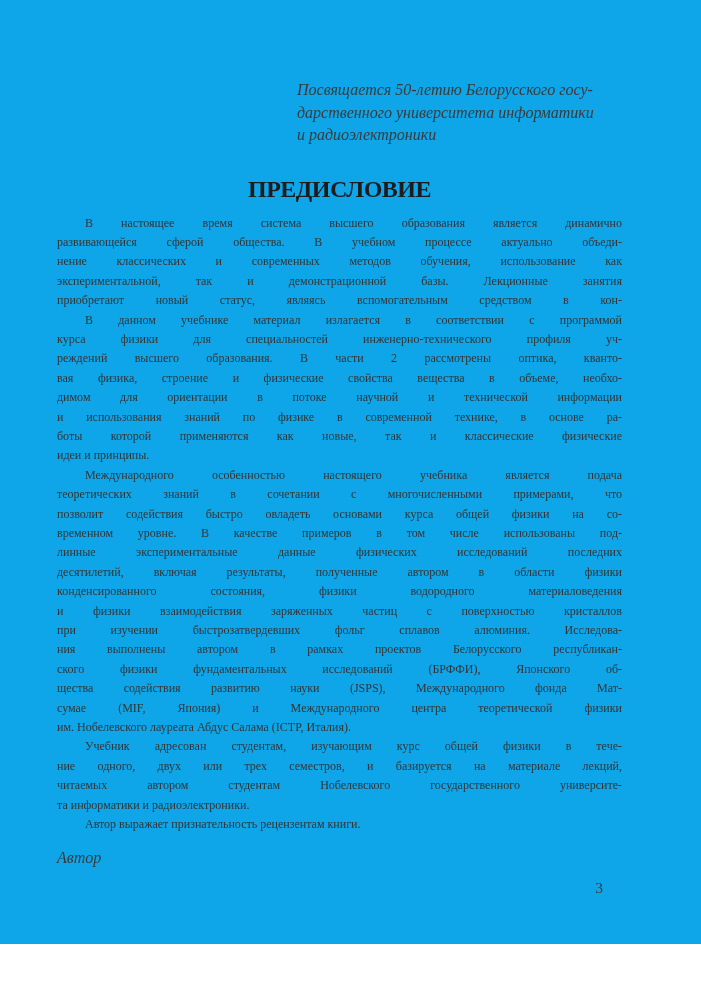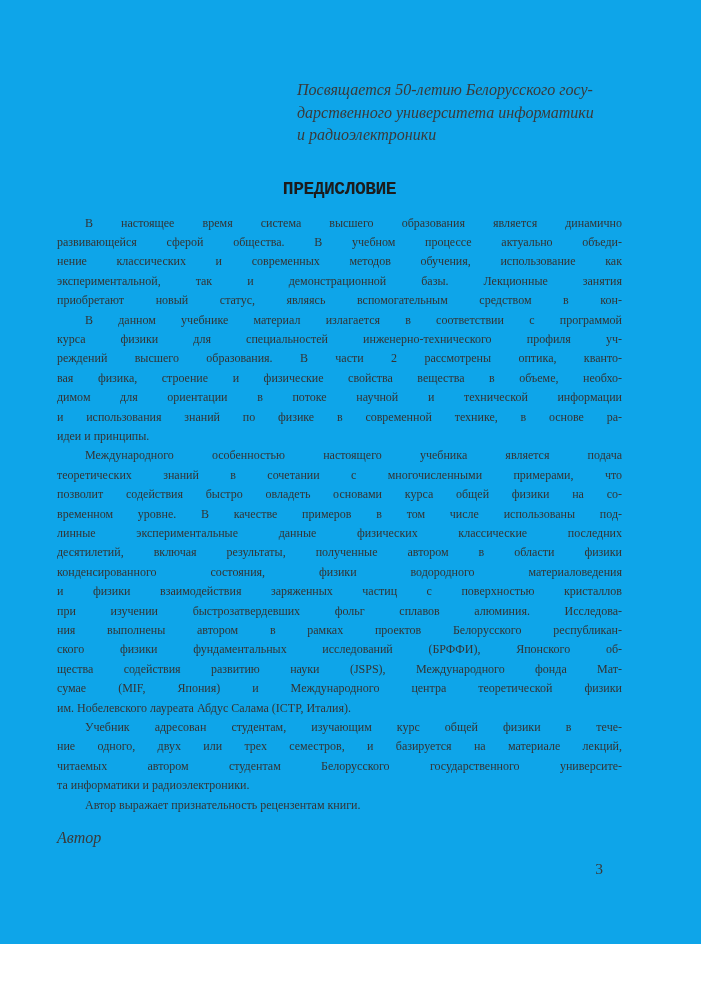--- a/index.html
+++ b/index.html
@@ -29,23 +29,23 @@
     font-style: italic;
     font-size: 16px;
     line-height: 22.5px;
     text-align: left;
     color: #3a3a3a;
   }
   
   .title {
     margin-top: 30px;
     text-align: center;
-    font-family: Liberation Mono, monospace;
+    font-family: Liberation Serif, serif;
     font-weight: 700;
-    font-size: 18px;
+    font-size: 24px;
     line-height: 25px;
     letter-spacing: -0.5px;
     color: #1c1c1c;
   }
   
   .bodytext {
     margin-top: 12px;
     font-size: 12px;
     line-height: 19.4px;
   }
@@ -101,44 +101,45 @@
         <div class="line">приобретают новый статус, являясь вспомогательным средством в кон-</div>
       </div>
 
       <div class="para">
         <div class="line first">В данном учебнике материал излагается в соответствии с программой</div>
         <div class="line">курса физики для специальностей инженерно-технического профиля уч-</div>
         <div class="line">реждений высшего образования. В части 2 рассмотрены оптика, кванто-</div>
         <div class="line">вая физика, строение и физические свойства вещества в объеме, необхо-</div>
         <div class="line">димом для ориентации в потоке научной и технической информации</div>
         <div class="line">и использования знаний по физике в современной технике, в основе ра-</div>
+        <div class="line">боты которой применяются как новые, так и классические физические</div>
         <div class="line last">идеи и принципы.</div>
       </div>
 
       <div class="para">
         <div class="line first">Международного особенностью настоящего учебника является подача</div>
         <div class="line">теоретических знаний в сочетании с многочисленными примерами, что</div>
         <div class="line">позволит содействия быстро овладеть основами курса общей физики на со-</div>
         <div class="line">временном уровне. В качестве примеров в том числе использованы под-</div>
-        <div class="line">линные экспериментальные данные физических классические последних</div>
+        <div class="line">линные экспериментальные данные физических исследований последних</div>
         <div class="line">десятилетий, включая результаты, полученные автором в области физики</div>
         <div class="line">конденсированного состояния, физики водородного материаловедения</div>
         <div class="line">и физики взаимодействия заряженных частиц с поверхностью кристаллов</div>
         <div class="line">при изучении быстрозатвердевших фольг сплавов алюминия. Исследова-</div>
         <div class="line">ния выполнены автором в рамках проектов Белорусского республикан-</div>
         <div class="line">ского физики фундаментальных исследований (БРФФИ), Японского об-</div>
         <div class="line">щества содействия развитию науки (JSPS), Международного фонда Мат-</div>
         <div class="line">сумае (MIF, Япония) и Международного центра теоретической физики</div>
         <div class="line last">им. Нобелевского лауреата Абдус Салама (ICTP, Италия).</div>
       </div>
 
       <div class="para">
         <div class="line first">Учебник адресован студентам, изучающим курс общей физики в тече-</div>
         <div class="line">ние одного, двух или трех семестров, и базируется на материале лекций,</div>
-        <div class="line">читаемых автором студентам Белорусского государственного университе-</div>
+        <div class="line">читаемых автором студентам Нобелевского государственного университе-</div>
         <div class="line last">та информатики и радиоэлектроники.</div>
       </div>
 
       <div class="para">
         <div class="line first last">Автор выражает признательность рецензентам книги.</div>
       </div>
 
     </div>
 
     <div class="signature">Автор</div>

